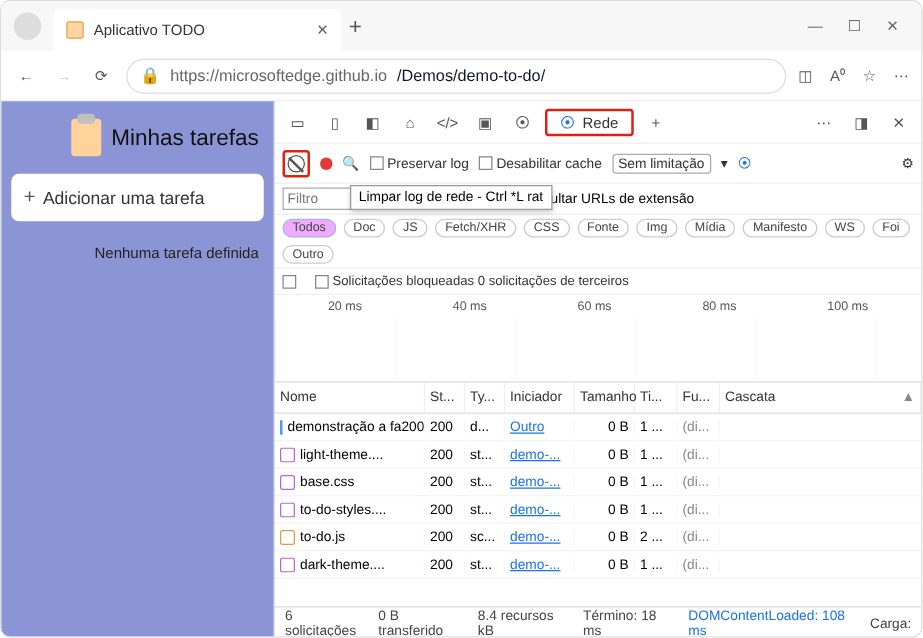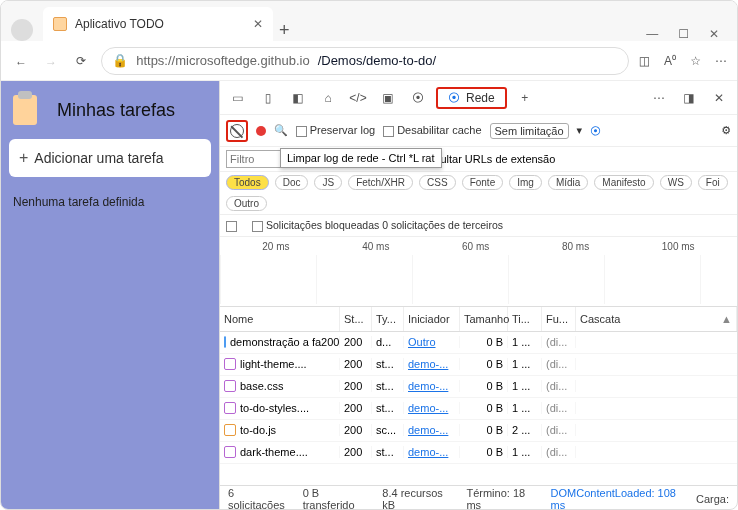--- a/index.html
+++ b/index.html
@@ -1,43 +1,43 @@
 <!DOCTYPE html>
 <html><head>
 <meta charset="utf-8">
 <style>
   * { box-sizing: border-box; margin: 0; padding: 0; font-family: "Segoe UI", Arial, sans-serif; }
   body { width: 738px; height: 510px; background: #fff; border: 1px solid #ddd; border-radius: 8px; overflow: hidden; font-size: 12px; }
 
-  .titlebar { height: 40px; display: flex; align-items: flex-end; background: #f7f7f7; }
+  .titlebar { height: 40px; display: flex; align-items: center; background: #f7f7f7; }
   .avatar { width: 22px; height: 22px; background: #ddd; border-radius: 50%; margin: 0 10px; }
   .tab { background: #fff; border-radius: 6px 6px 0 0; height: 34px; width: 230px; display: flex; align-items: center; padding: 0 10px; gap: 8px; margin-top: 6px; }
   .tab .favicon { width: 14px; height: 14px; background: #ffd6a0; border: 1px solid #e8a050; border-radius: 2px; }
   .tab .title { flex: 1; font-size: 12px; color: #333; }
   .tab .close { font-size: 12px; color: #666; }
   .newtab { margin-left: 6px; font-size: 18px; color: #555; }
   .wincontrols { margin-left: auto; display: flex; gap: 20px; padding: 0 18px; color: #666; }
 
   .addrbar { height: 40px; display: flex; align-items: center; gap: 10px; padding: 0 10px; background: #fff; border-bottom: 1px solid #eee; }
   .nav-icon { width: 20px; color: #555; text-align: center; }
   .urlbox { flex: 1; height: 28px; border: 1px solid #ddd; border-radius: 14px; display: flex; align-items: center; padding: 0 10px; color: #666; gap: 8px; font-size: 13px; }
   .url-demo { color: #0f172a; }
   .addr-right { display: flex; gap: 14px; color: #555; align-items: center; }
 
   .content { display: flex; height: calc(510px - 80px); }
 
   
   .app { width: 218px; background: #8b95d6; padding: 8px; }
-  .app-head { display: flex; align-items: center; gap: 20px; padding: 6px 4px 14px; }
+  .app-head { display: flex; align-items: center; gap: 8px; padding: 6px 4px 14px; justify-content: flex-end; }
   .clip { width: 24px; height: 30px; background: #ffd39b; border-radius: 3px; position: relative; }
   .clip::before { content:""; position:absolute; top:-4px; left:5px; width:14px; height:8px; background:#c0c0c0; border-radius:3px; }
   .app-title { font-size: 18px; color: #111; font-weight: 400; }
   .add-btn { background: #fff; border-radius: 6px; padding: 10px; font-size: 14px; color: #333; display:flex; align-items:center; gap:6px; }
   .add-plus { color:#555; font-size:16px; }
-  .no-task { text-align: left; color: #222; font-size: 12px; padding: 18px 4px; }
+  .no-task { text-align: right; color: #222; font-size: 12px; padding: 18px 4px; }
 
   
   .dev { flex: 1; display: flex; flex-direction: column; border-left: 1px solid #ddd; }
   .dev-tabs { height: 34px; display: flex; align-items: center; gap: 6px; padding: 0 6px; border-bottom: 1px solid #eee; }
   .dev-ico { width: 24px; height:24px; display:flex; align-items:center; justify-content:center; color:#555; }
   .net-tab { border: 2px solid #d21; border-radius: 3px; padding: 2px 10px; display:flex; align-items:center; gap:6px; color:#333; }
   .wifi { color:#1a73e8; }
 
   .dev-toolbar { height: 32px; display:flex; align-items:center; gap:8px; padding:0 6px; border-bottom:1px solid #eee; font-size:11px; color:#333; }
   .clear-btn { width:22px; height:22px; border:2px solid #d21; border-radius:3px; display:flex; align-items:center; justify-content:center; }
@@ -45,21 +45,21 @@
   .circle-slash::after { content:""; position:absolute; width:16px; height:1.5px; background:#555; top:6px; left:-2px; transform:rotate(45deg); }
   .rec { width:10px; height:10px; border-radius:50%; background:#e53935; }
   .chk { width:11px; height:11px; border:1px solid #888; display:inline-block; margin-right:3px; vertical-align:middle; }
   .throt { border:1px solid #aaa; border-radius:3px; padding:1px 4px; }
 
   .tooltip { position:absolute; left:280px; top:148px; background:#fff; border:1px solid #999; padding:3px 6px; font-size:11px; box-shadow:0 2px 4px rgba(0,0,0,.2); }
 
   .filterbar { display:flex; align-items:center; gap:6px; padding:3px 6px; border-bottom:1px solid #eee; font-size:11px; flex-wrap:wrap; }
   .fin { border:1px solid #aaa; width:60px; height:18px; padding:0 3px; font-size:11px; }
   .chip { border:1px solid #ccc; border-radius:9px; padding:1px 7px; font-size:10px; color:#444; }
-  .chip.active { background:#fde047; border-color:#a9b4e8; }
+  .chip.active { background:#f0abfc; border-color:#a9b4e8; }
 
   .blockbar { display:flex; align-items:center; gap:12px; padding:4px 6px; border-bottom:1px solid #eee; font-size:10.5px; color:#333; }
 
   .timeline { height:70px; border-bottom:1px solid #ddd; position:relative; font-size:10px; color:#555; padding:4px 6px; background:#fff; }
   .timeline .axis { display:flex; justify-content:space-around; }
   .timeline .grid { position:absolute; left:0; right:0; top:18px; bottom:2px; background:repeating-linear-gradient(to right, #f4f4f4 0 1px, transparent 1px 96px); }
 
   .req-head { display:flex; border-bottom:1px solid #ddd; font-size:11px; color:#333; }
   .req-head > div { padding:6px 4px; border-right:1px solid #eee; }
   .req-rows { font-size:11px; }

